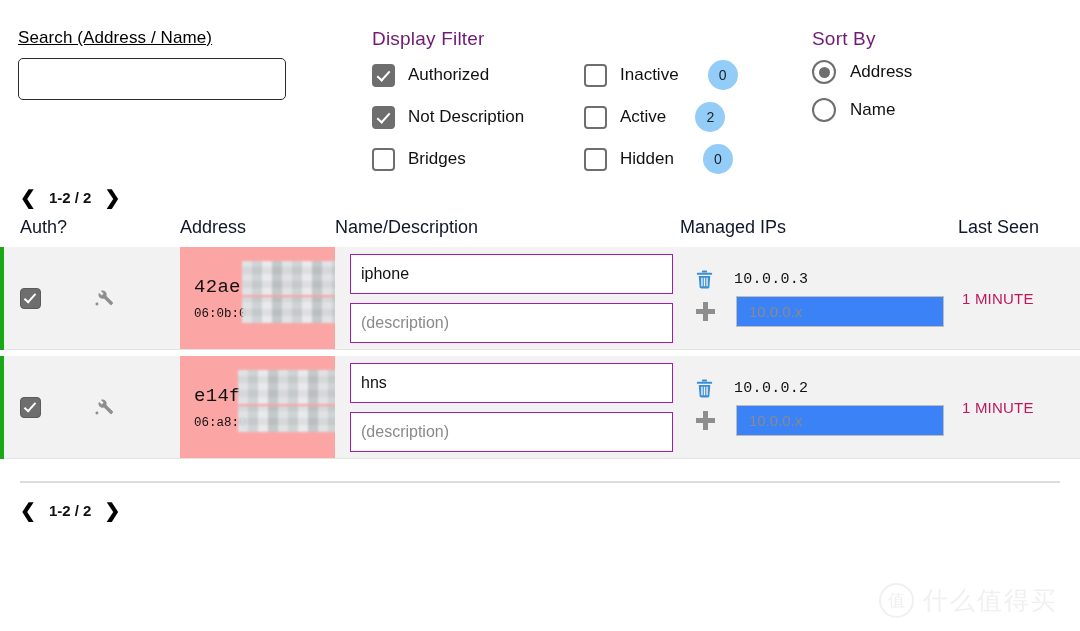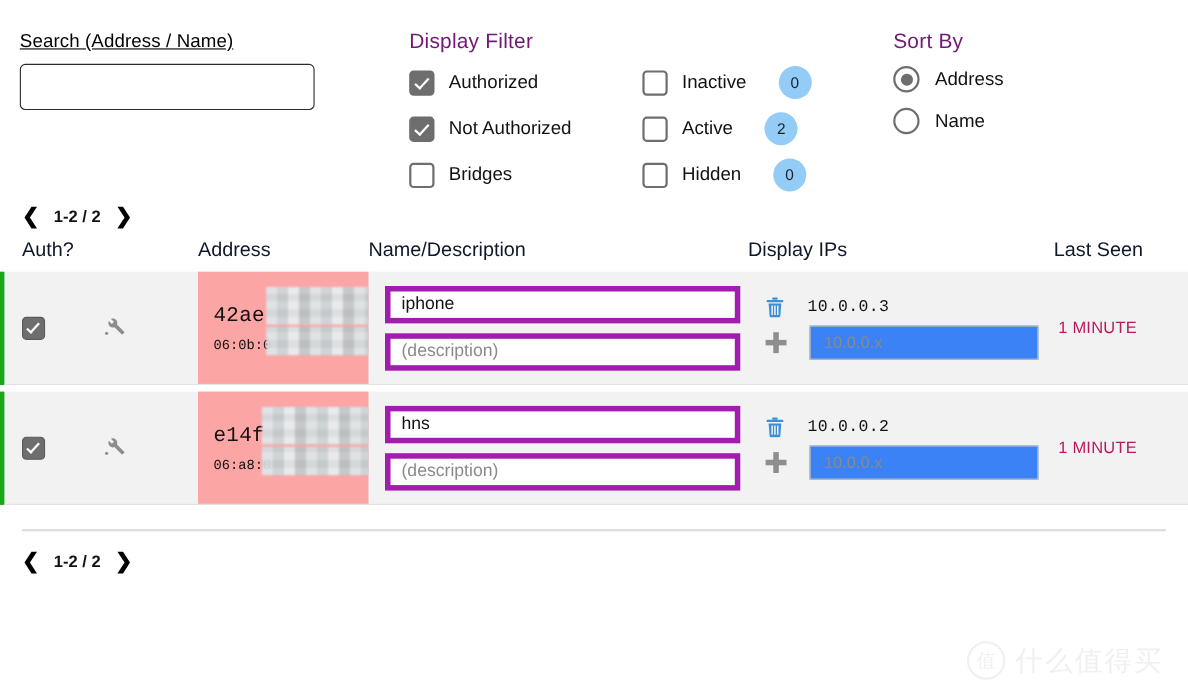--- a/index.html
+++ b/index.html
@@ -255,27 +255,27 @@
 
   .cell-name {
     width: 345px;
     flex-direction: column;
     justify-content: center;
     gap: 9px;
     padding-left: 8px;
   }
   .name-input, .desc-input {
     width: 323px;
-    height: 22px;
+    height: 40px;
     box-sizing: border-box;
-    border: 5px solid #a21caf;
+    border: 1px solid #a21caf;
     background: #fff;
     font-family: "Liberation Sans", sans-serif;
     font-size: 16px;
-    padding: 12px 10px;
+    padding: 0 10px;
     color: #111;
     outline: none;
   }
   .desc-input::placeholder { color: #8a8a8a; }
 
   .cell-ips {
     width: 278px;
     flex-direction: column;
     justify-content: center;
     align-items: flex-start;
@@ -381,21 +381,21 @@
         <span class="chk-label">Authorized</span>
       </div>
       <div class="chk-row">
         <span class="chk"></span>
         <span class="chk-label">Inactive</span>
         <span class="badge">0</span>
       </div>
 
       <div class="chk-row">
         <span class="chk on"></span>
-        <span class="chk-label">Not Authorized</span>
+        <span class="chk-label">Not Description</span>
       </div>
       <div class="chk-row">
         <span class="chk"></span>
         <span class="chk-label">Active</span>
         <span class="badge">2</span>
       </div>
 
       <div class="chk-row">
         <span class="chk"></span>
         <span class="chk-label">Bridges</span>
@@ -428,21 +428,21 @@
   <span>1-2 / 2</span>
   <span class="arrow">❯</span>
 </div>
 
 <div class="table">
 
   <div class="thead">
     <div class="c-auth">Auth?</div>
     <div class="c-addr">Address</div>
     <div class="c-name">Name/Description</div>
-    <div class="c-ips">Display IPs</div>
+    <div class="c-ips">Managed IPs</div>
     <div class="c-seen">Last Seen</div>
   </div>
 
   <div class="row">
     <div class="cell cell-auth">
       <span class="row-chk"></span>
       <span>
         <svg width="22" height="22" viewBox="0 0 24 24" fill="#8e8e8e">
           <path d="M21.7 18.1l-7.1-7.1c.6-1.6.3-3.5-1-4.8-1.4-1.4-3.4-1.6-5-.8l2.9 2.9-2 2-3-2.9c-.9 1.7-.6 3.8.8 5.2 1.3 1.3 3.1 1.6 4.7 1l7.1 7.1c.3.3.7.3 1 0l1.6-1.6c.3-.3.3-.8 0-1z"></path>
           <circle cx="4.3" cy="19.7" r="1.6"></circle>

